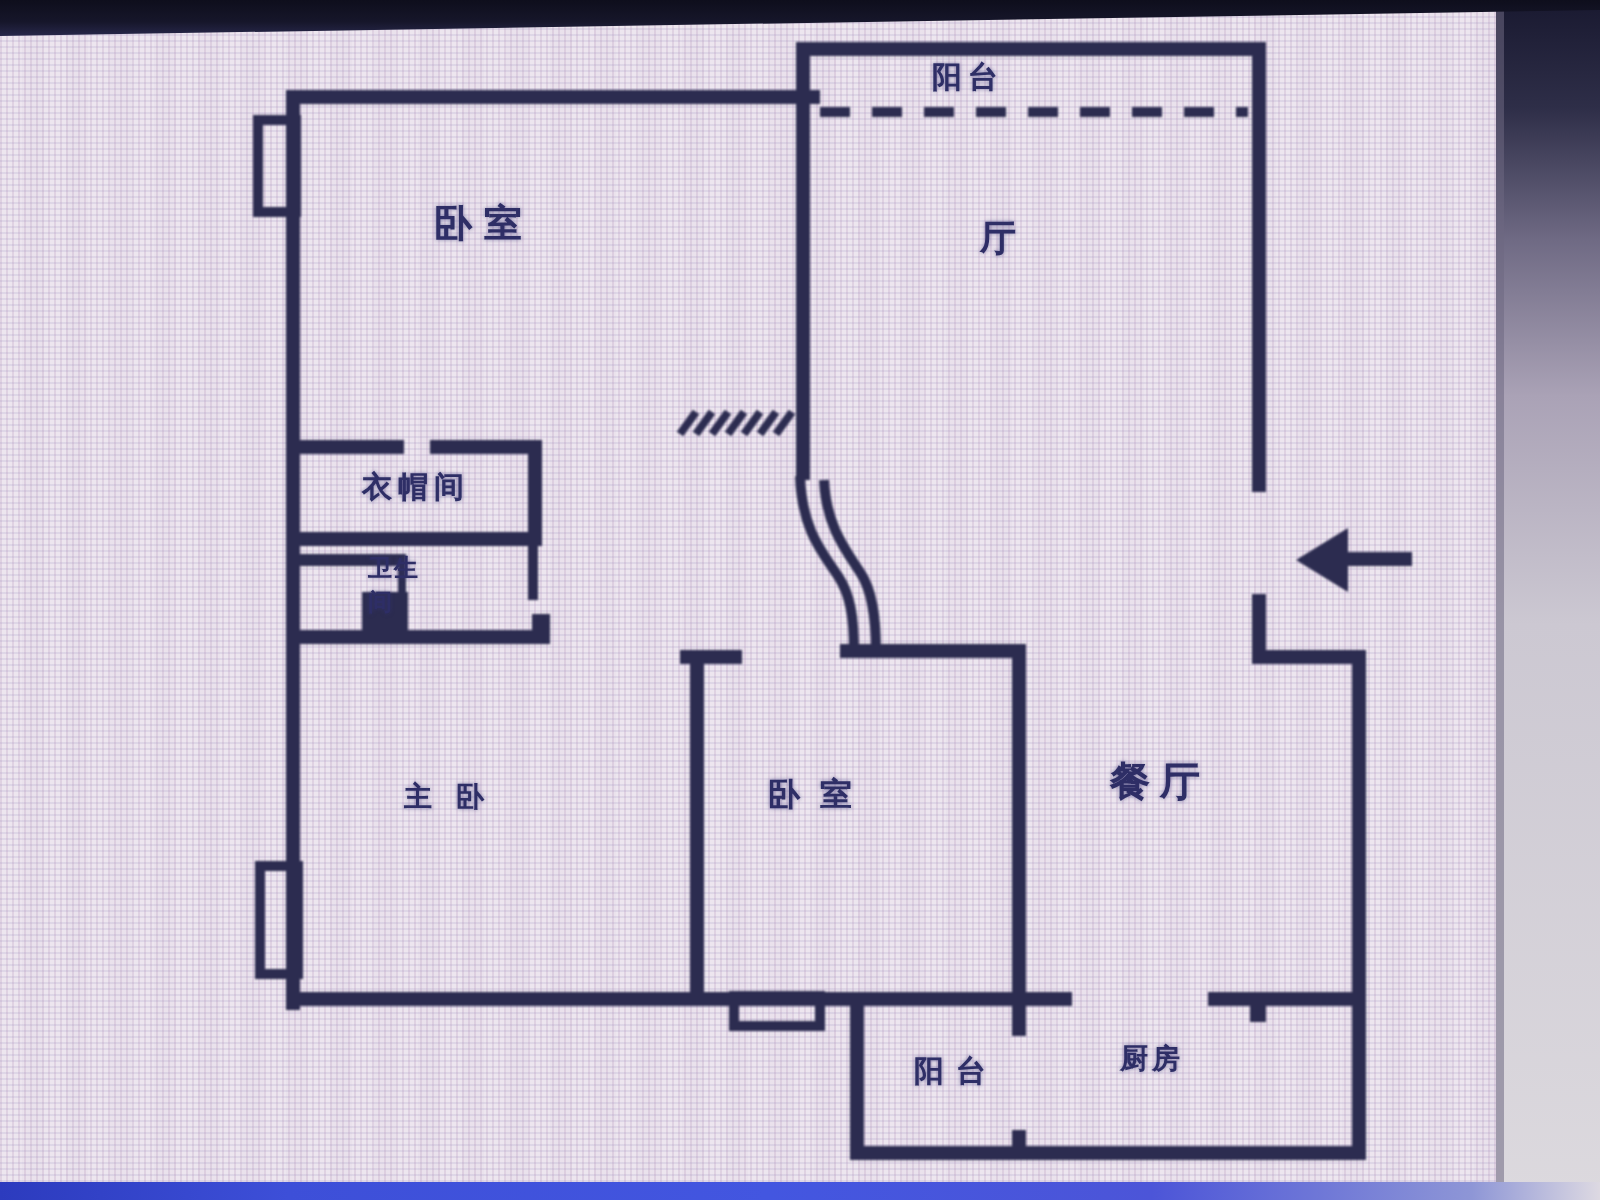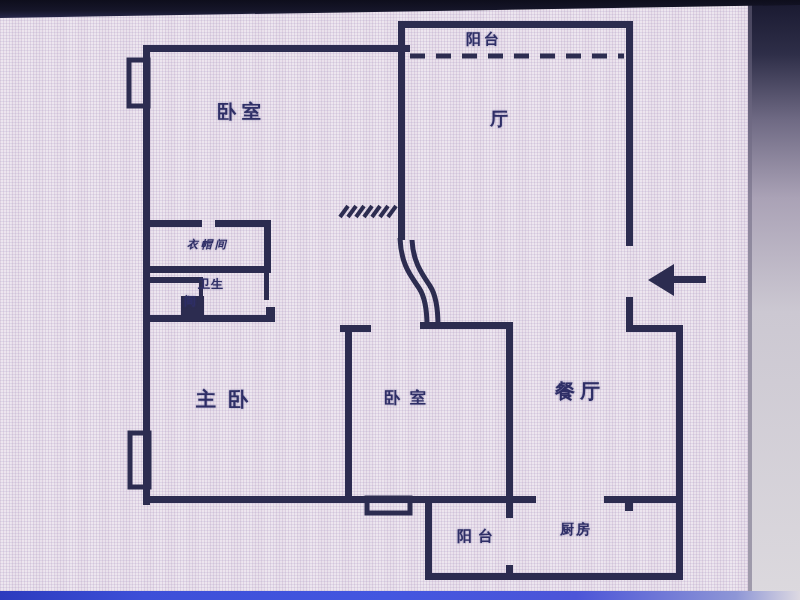--- a/index.html
+++ b/index.html
@@ -41,33 +41,33 @@
 
   .room-label{
     position:absolute;transform:translate(-50%,-50%);
     color:var(--text,#2e2e66);font-weight:bold;white-space:nowrap;
     text-shadow:0 0 2px rgba(55,55,120,0.55);
     z-index:4;
   }
   .lbl-bedroom-top{font-size:19px;letter-spacing:6px;}
   .lbl-balcony-top{font-size:15px;letter-spacing:3px;}
   .lbl-hall{font-size:18px;}
-  .lbl-cloakroom{font-size:11px;letter-spacing:3px;font-style:italic;}
-  .lbl-master{font-size:20px;letter-spacing:12px;}
+  .lbl-cloakroom{font-size:15px;letter-spacing:3px;}
+  .lbl-master{font-size:14px;letter-spacing:12px;}
   .lbl-bedroom-mid{font-size:16px;letter-spacing:10px;}
   .lbl-dining{font-size:20px;letter-spacing:5px;}
   .lbl-balcony-bottom{font-size:15px;letter-spacing:6px;}
   .lbl-kitchen{font-size:14px;letter-spacing:2px;}
 
   .lbl-bathroom{
     position:absolute;left:183px;top:278px;z-index:4;
     color:var(--text,#2e2e66);font-weight:bold;font-size:12px;line-height:13px;
     text-shadow:0 0 2px rgba(55,55,120,0.55);
   }
-  .lbl-bathroom .l1{display:block;margin-left:15px;letter-spacing:1px;}
+  .lbl-bathroom .l1{display:block;margin-left:1px;letter-spacing:1px;}
   .lbl-bathroom .l2{display:block;margin-left:1px;margin-top:4px;}
 </style>
 </head>
 <body>
 
 <div class="photo">
 
   <div class="top-bar"></div>
 
   <svg class="plan" width="800" height="600" viewBox="0 0 800 600">

